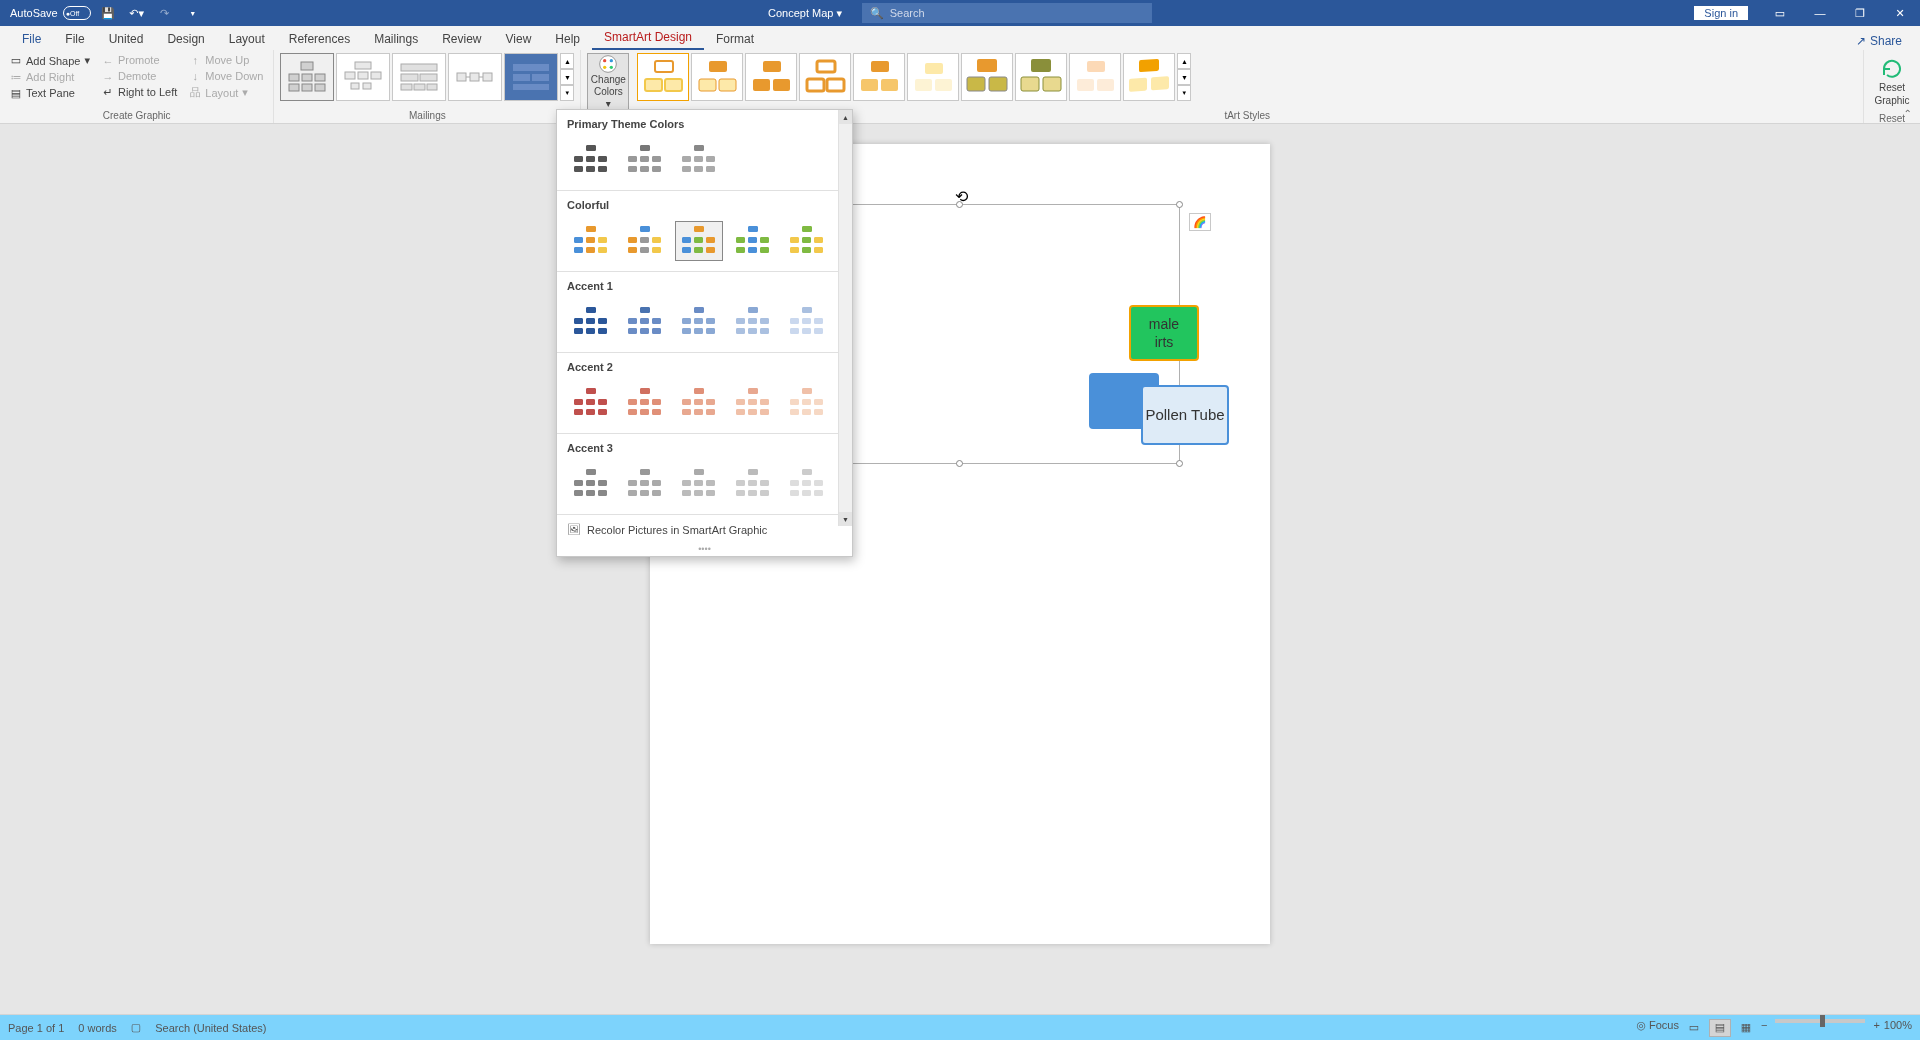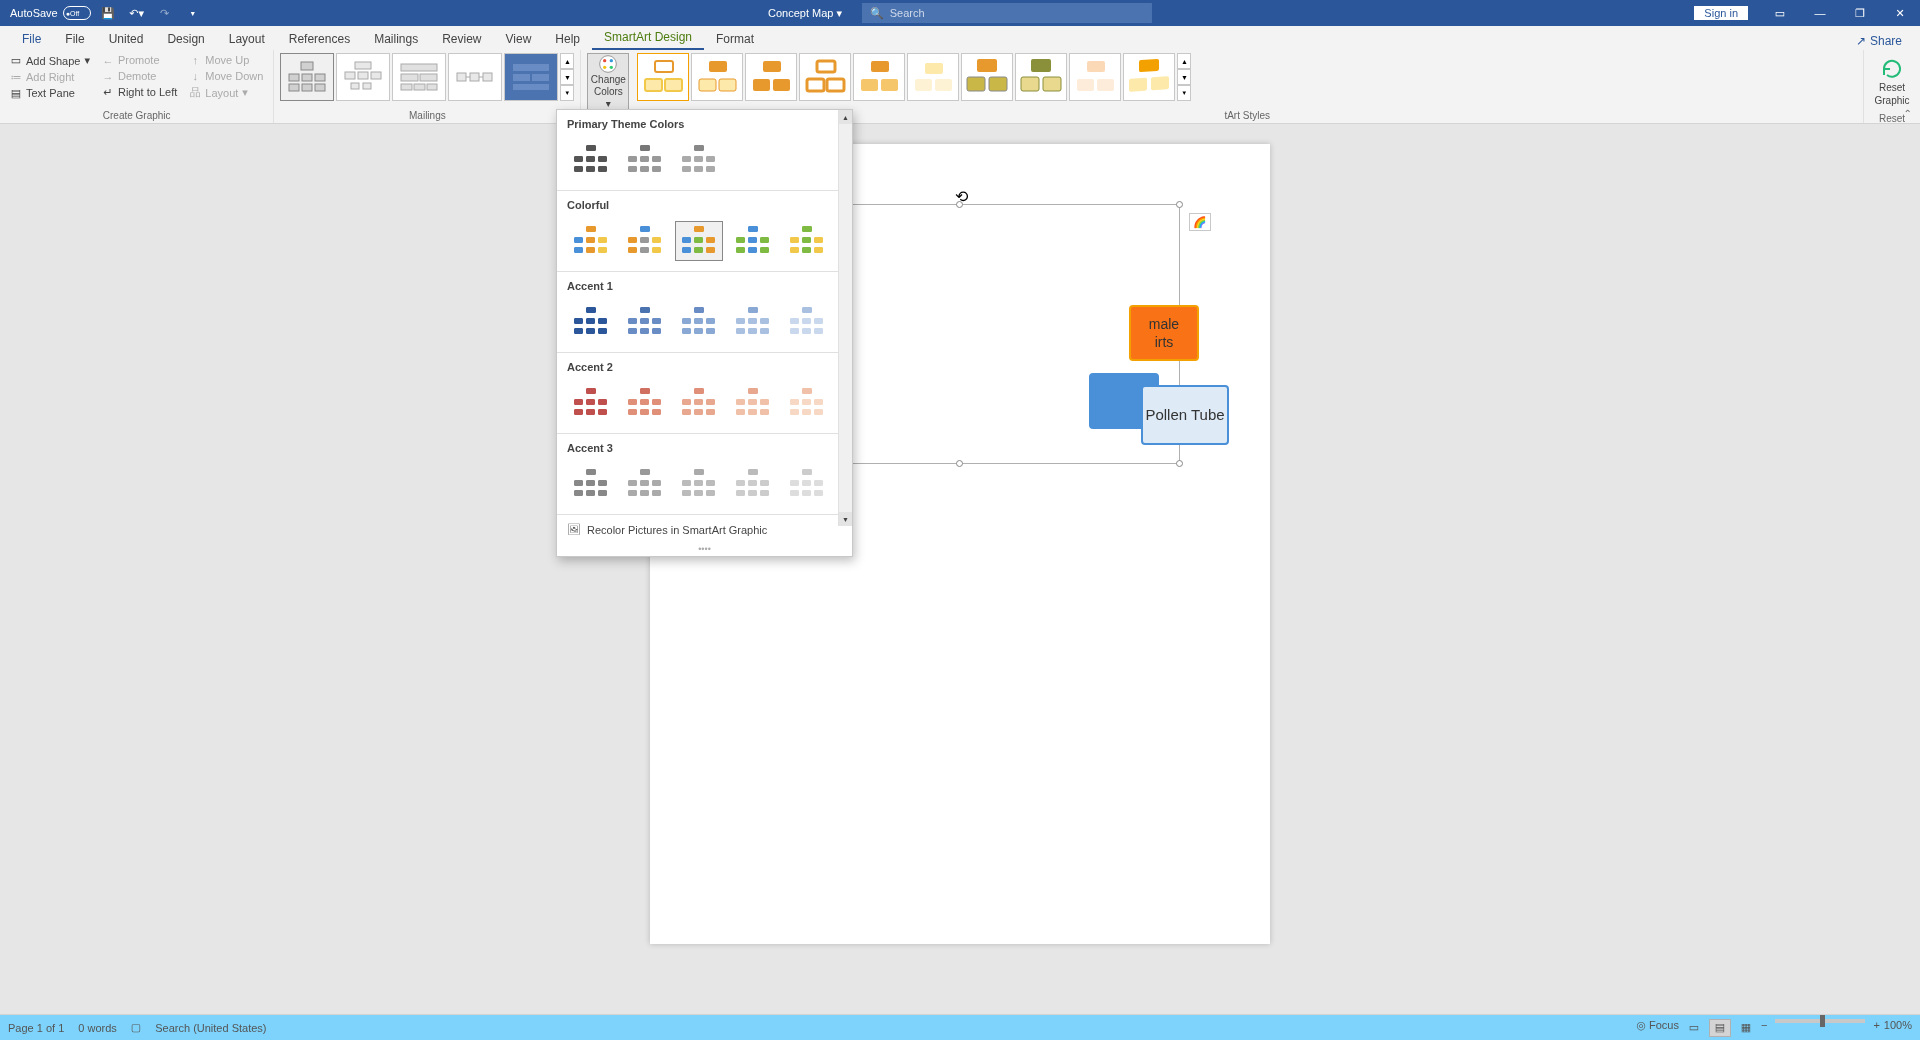--- a/index.html
+++ b/index.html
@@ -14,21 +14,21 @@
 .titlebar-center { position: absolute; left: 50%; transform: translateX(-50%); display: flex; align-items: center; gap: 20px; }
 .search-box { width: 290px; height: 20px; background: #4a73b0; display: flex; align-items: center; padding: 0 8px; gap: 6px; color: #d0d9ea; font-size: 11px; }
 .titlebar-right { margin-left: auto; display: flex; align-items: center; gap: 0; padding-right: 0; }
 .signin-btn { background: #fff; color: #2b579a; padding: 1px 10px; font-size: 11px; margin-right: 12px; cursor: pointer; }
 .win-btn { width: 40px; height: 26px; display: flex; align-items: center; justify-content: center; cursor: pointer; font-size: 11px; }
 
 
 .ribbon-tabs { height: 24px; background: #f3f3f3; display: flex; align-items: flex-end; padding-left: 10px; font-size: 12px; color: #444; }
 .ribbon-tab { padding: 4px 12px; cursor: pointer; }
 .ribbon-tab.file { color: #2b579a; }
-.ribbon-tab.active { color: #4d7c0f; border-bottom: 2px solid #2b579a; font-weight: 400; }
+.ribbon-tab.active { color: #b91c1c; border-bottom: 2px solid #2b579a; font-weight: 400; }
 .ribbon-tabs-right { margin-left: auto; display: flex; align-items: center; padding-right: 10px; }
 .share-btn { color: #2b579a; font-size: 12px; display: flex; align-items: center; gap: 4px; padding: 2px 8px; cursor: pointer; }
 
 
 .ribbon { height: 74px; background: #f3f3f3; border-bottom: 1px solid #d4d4d4; display: flex; position: relative; }
 .ribbon-group { display: flex; flex-direction: column; border-right: 1px solid #e1e1e1; padding: 3px 6px 0; }
 .ribbon-group-content { flex: 1; display: flex; align-items: flex-start; gap: 4px; }
 .ribbon-group-label { text-align: center; font-size: 10px; color: #666; padding: 2px 0; }
 
 .cg-col { display: flex; flex-direction: column; gap: 2px; }
@@ -58,21 +58,21 @@
 .page { position: absolute; left: 50%; transform: translateX(-50%); top: 20px; width: 620px; height: 800px; background: #fff; box-shadow: 0 0 6px rgba(0,0,0,0.2); }
 
 
 .smartart-sel { position: absolute; left: 90px; top: 60px; width: 440px; height: 260px; border: 1px solid #b0b0b0; }
 .sel-handle { position: absolute; width: 7px; height: 7px; background: #fff; border: 1px solid #888; border-radius: 50%; }
 .sel-rot { position: absolute; top: -18px; left: 50%; transform: translateX(-50%); width: 10px; height: 10px; }
 .expand-tab { position: absolute; left: -14px; top: 50%; transform: translateY(-50%); width: 14px; height: 22px; background: #fff; border: 1px solid #b0b0b0; display: flex; align-items: center; justify-content: center; font-size: 9px; cursor: pointer; }
 .bolt-icon { position: absolute; right: -32px; top: 8px; width: 22px; height: 18px; background: #fff; border: 1px solid #c8c8c8; display: flex; align-items: center; justify-content: center; font-size: 11px; }
 
 .smartart-node { position: absolute; border-radius: 4px; display: flex; align-items: center; justify-content: center; font-size: 14px; color: #333; text-align: center; line-height: 1.3; }
-.node-yellow { background: #f97316; border: 2px solid #f2a100; }
+.node-yellow { background: #22c55e; border: 2px solid #f2a100; }
 .node-blue { background: #deebf7; border: 2px solid #4a90d9; }
 .node-blue-back { background: #4a90d9; position: absolute; border-radius: 4px; }
 
 
 .dropdown { position: absolute; left: 556px; top: 109px; width: 297px; background: #fff; border: 1px solid #c8c8c8; box-shadow: 2px 4px 10px rgba(0,0,0,0.25); z-index: 100; font-size: 11px; color: #444; }
 .dd-scroll { position: absolute; right: 0; top: 0; bottom: 30px; width: 14px; background: #f0f0f0; border-left: 1px solid #e0e0e0; }
 .dd-scroll-up, .dd-scroll-down { height: 14px; display: flex; align-items: center; justify-content: center; font-size: 7px; background: #e4e4e4; cursor: pointer; }
 .dd-scroll-down { position: absolute; bottom: 0; left: 0; right: 0; }
 .dd-section-title { font-weight: 600; padding: 8px 10px 6px; font-size: 11px; }
 .dd-row { display: flex; gap: 6px; padding: 4px 10px 10px; }

